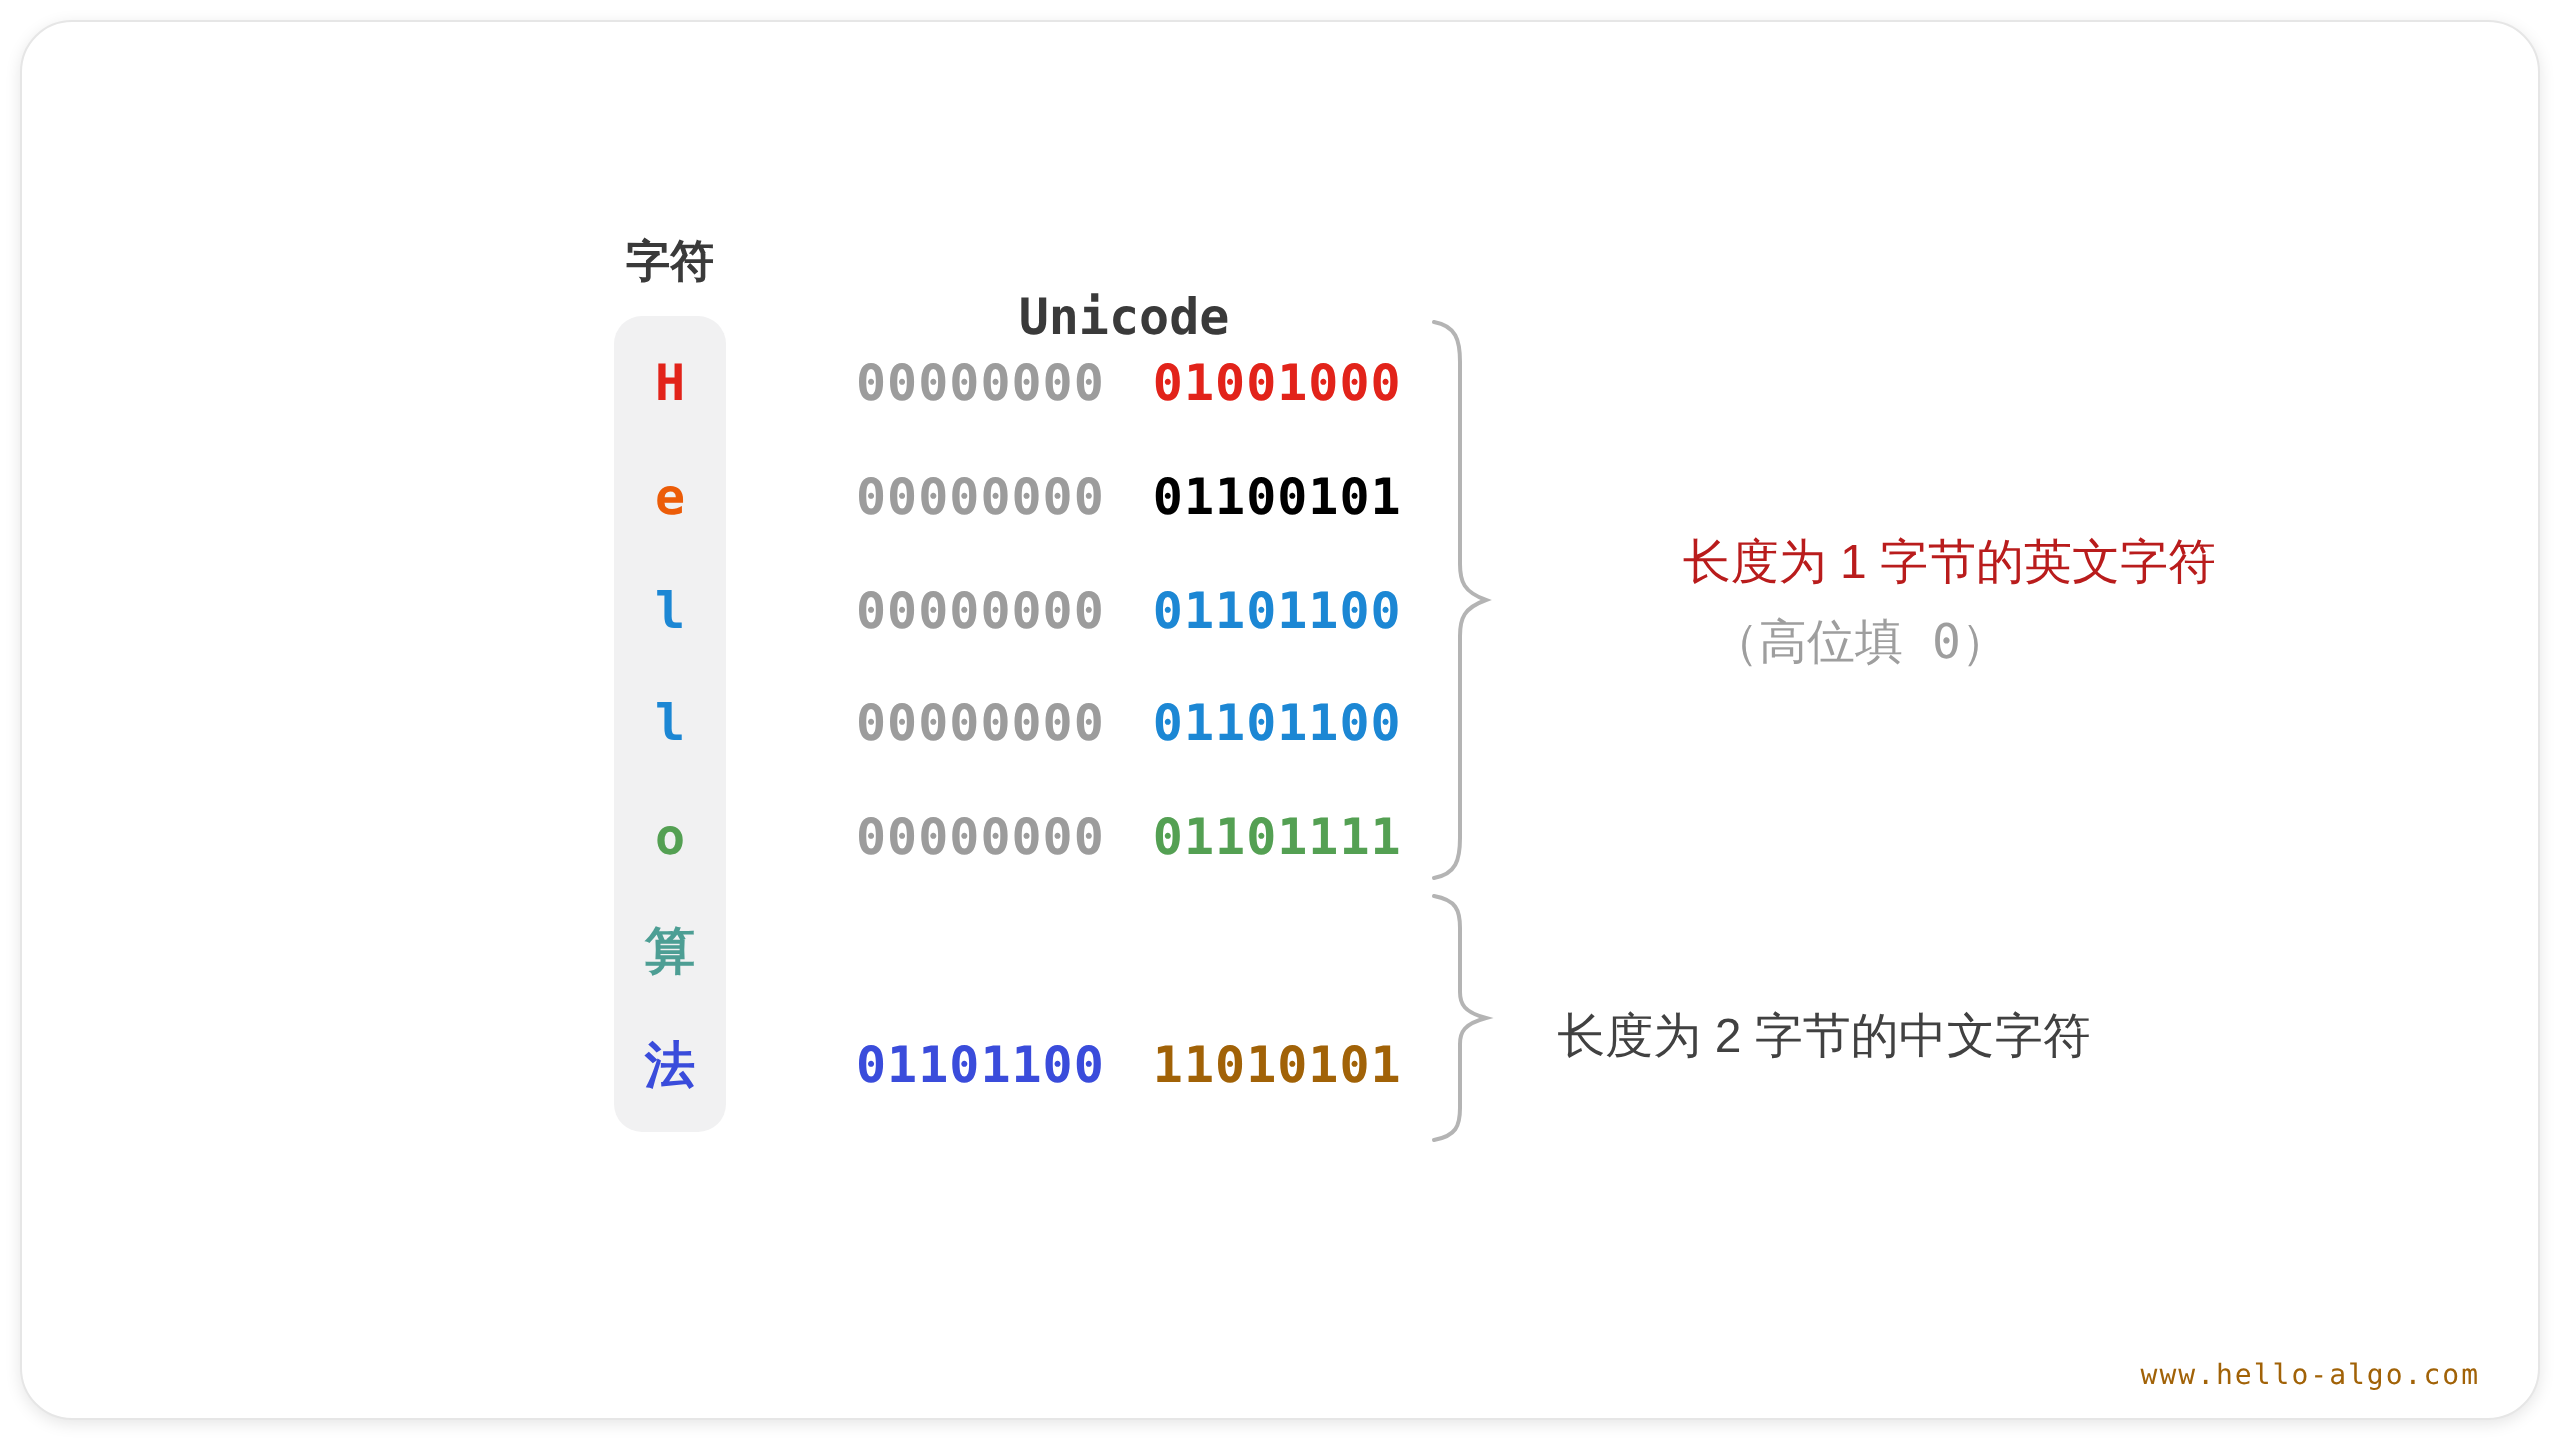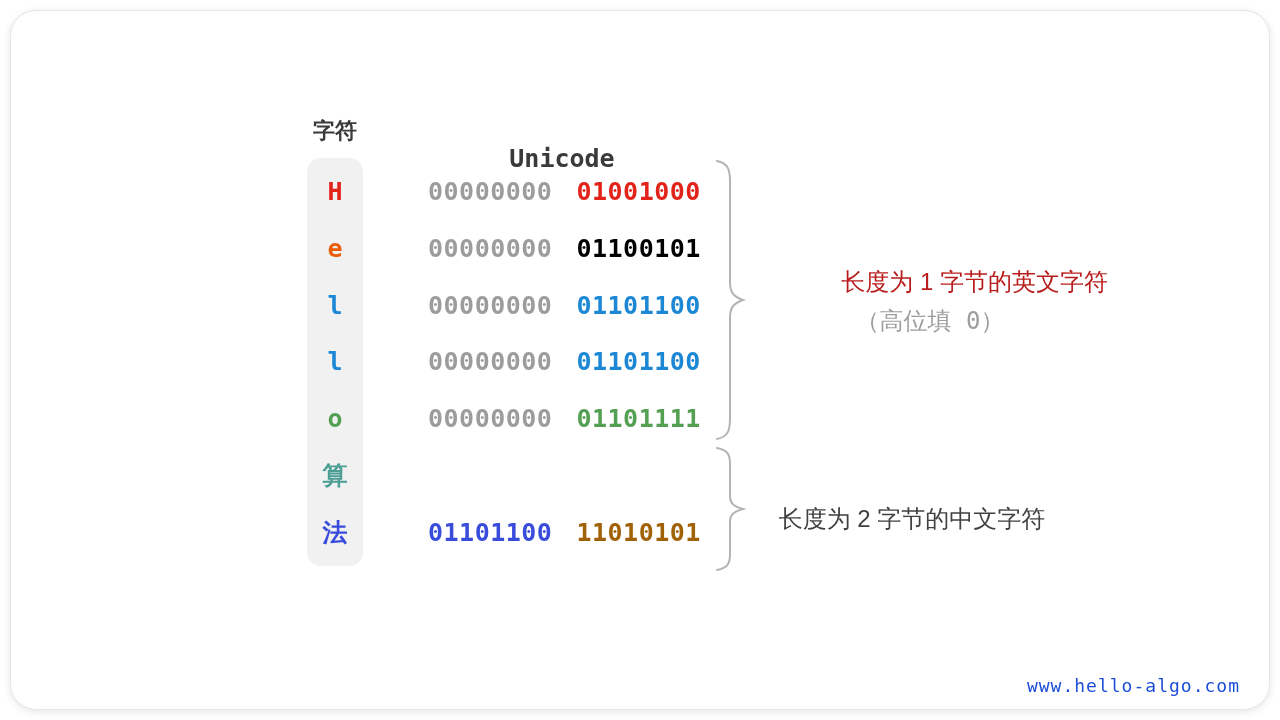--- a/index.html
+++ b/index.html
@@ -42,21 +42,21 @@
 
   .brace { position: absolute; }
   .brace path { fill: none; stroke-width: 2; stroke-linecap: round; }
 
   .annotation { position: absolute; text-align: center; }
   .annotation .ann-line1 { font-size: 24px; color: #414141; line-height: 40px; white-space: nowrap; }
   .annotation .ann-line2 { font-size: 24px; font-weight: normal; color: #9e9e9e; line-height: 38px; white-space: nowrap; }
 
   .watermark {
     position: absolute; right: 40px; bottom: 24px;
-    font-size: 18px; color: #1d4ed8; letter-spacing: 1px;
+    font-size: 14px; color: #a16207; letter-spacing: 1px;
   }
 </style>
 </head>
 <body>
 
 <div class="card"></div>
 
 <div class="hdr-char" style="color: rgb(58, 58, 58);">字符</div>
 <div class="hdr-unicode mono" style="color: rgb(58, 58, 58); margin-top: 28px;">Unicode</div>
 

